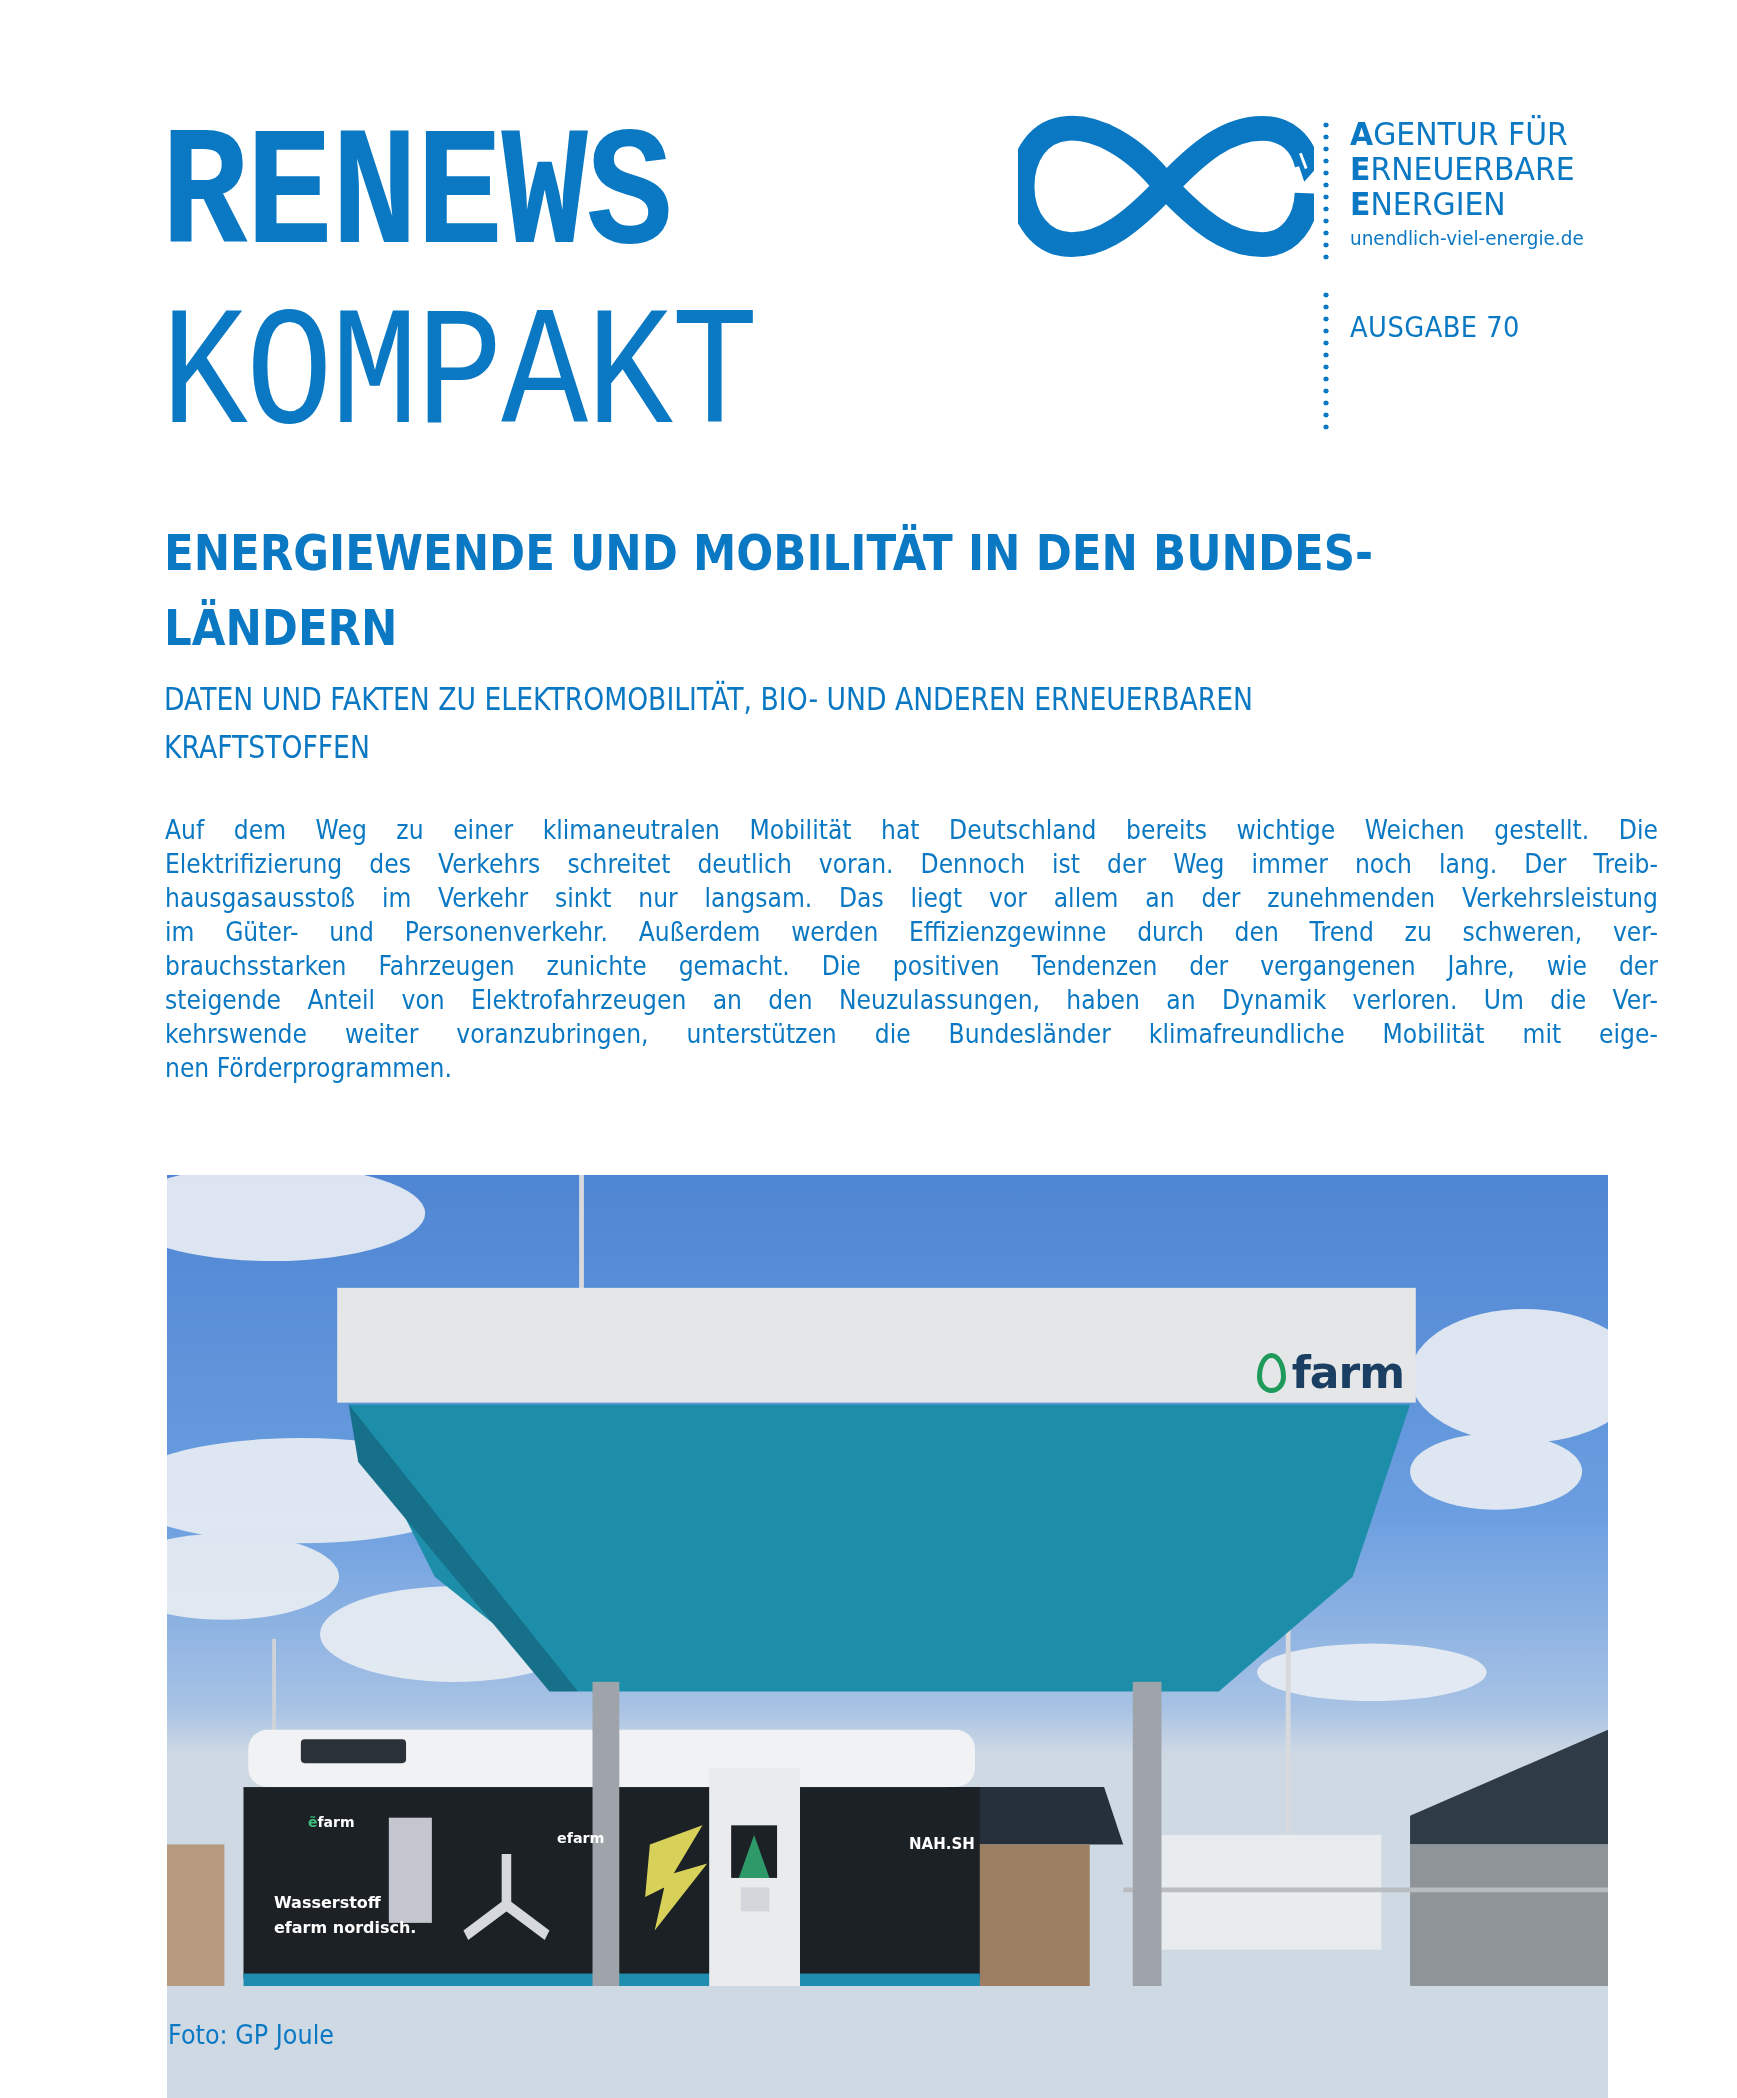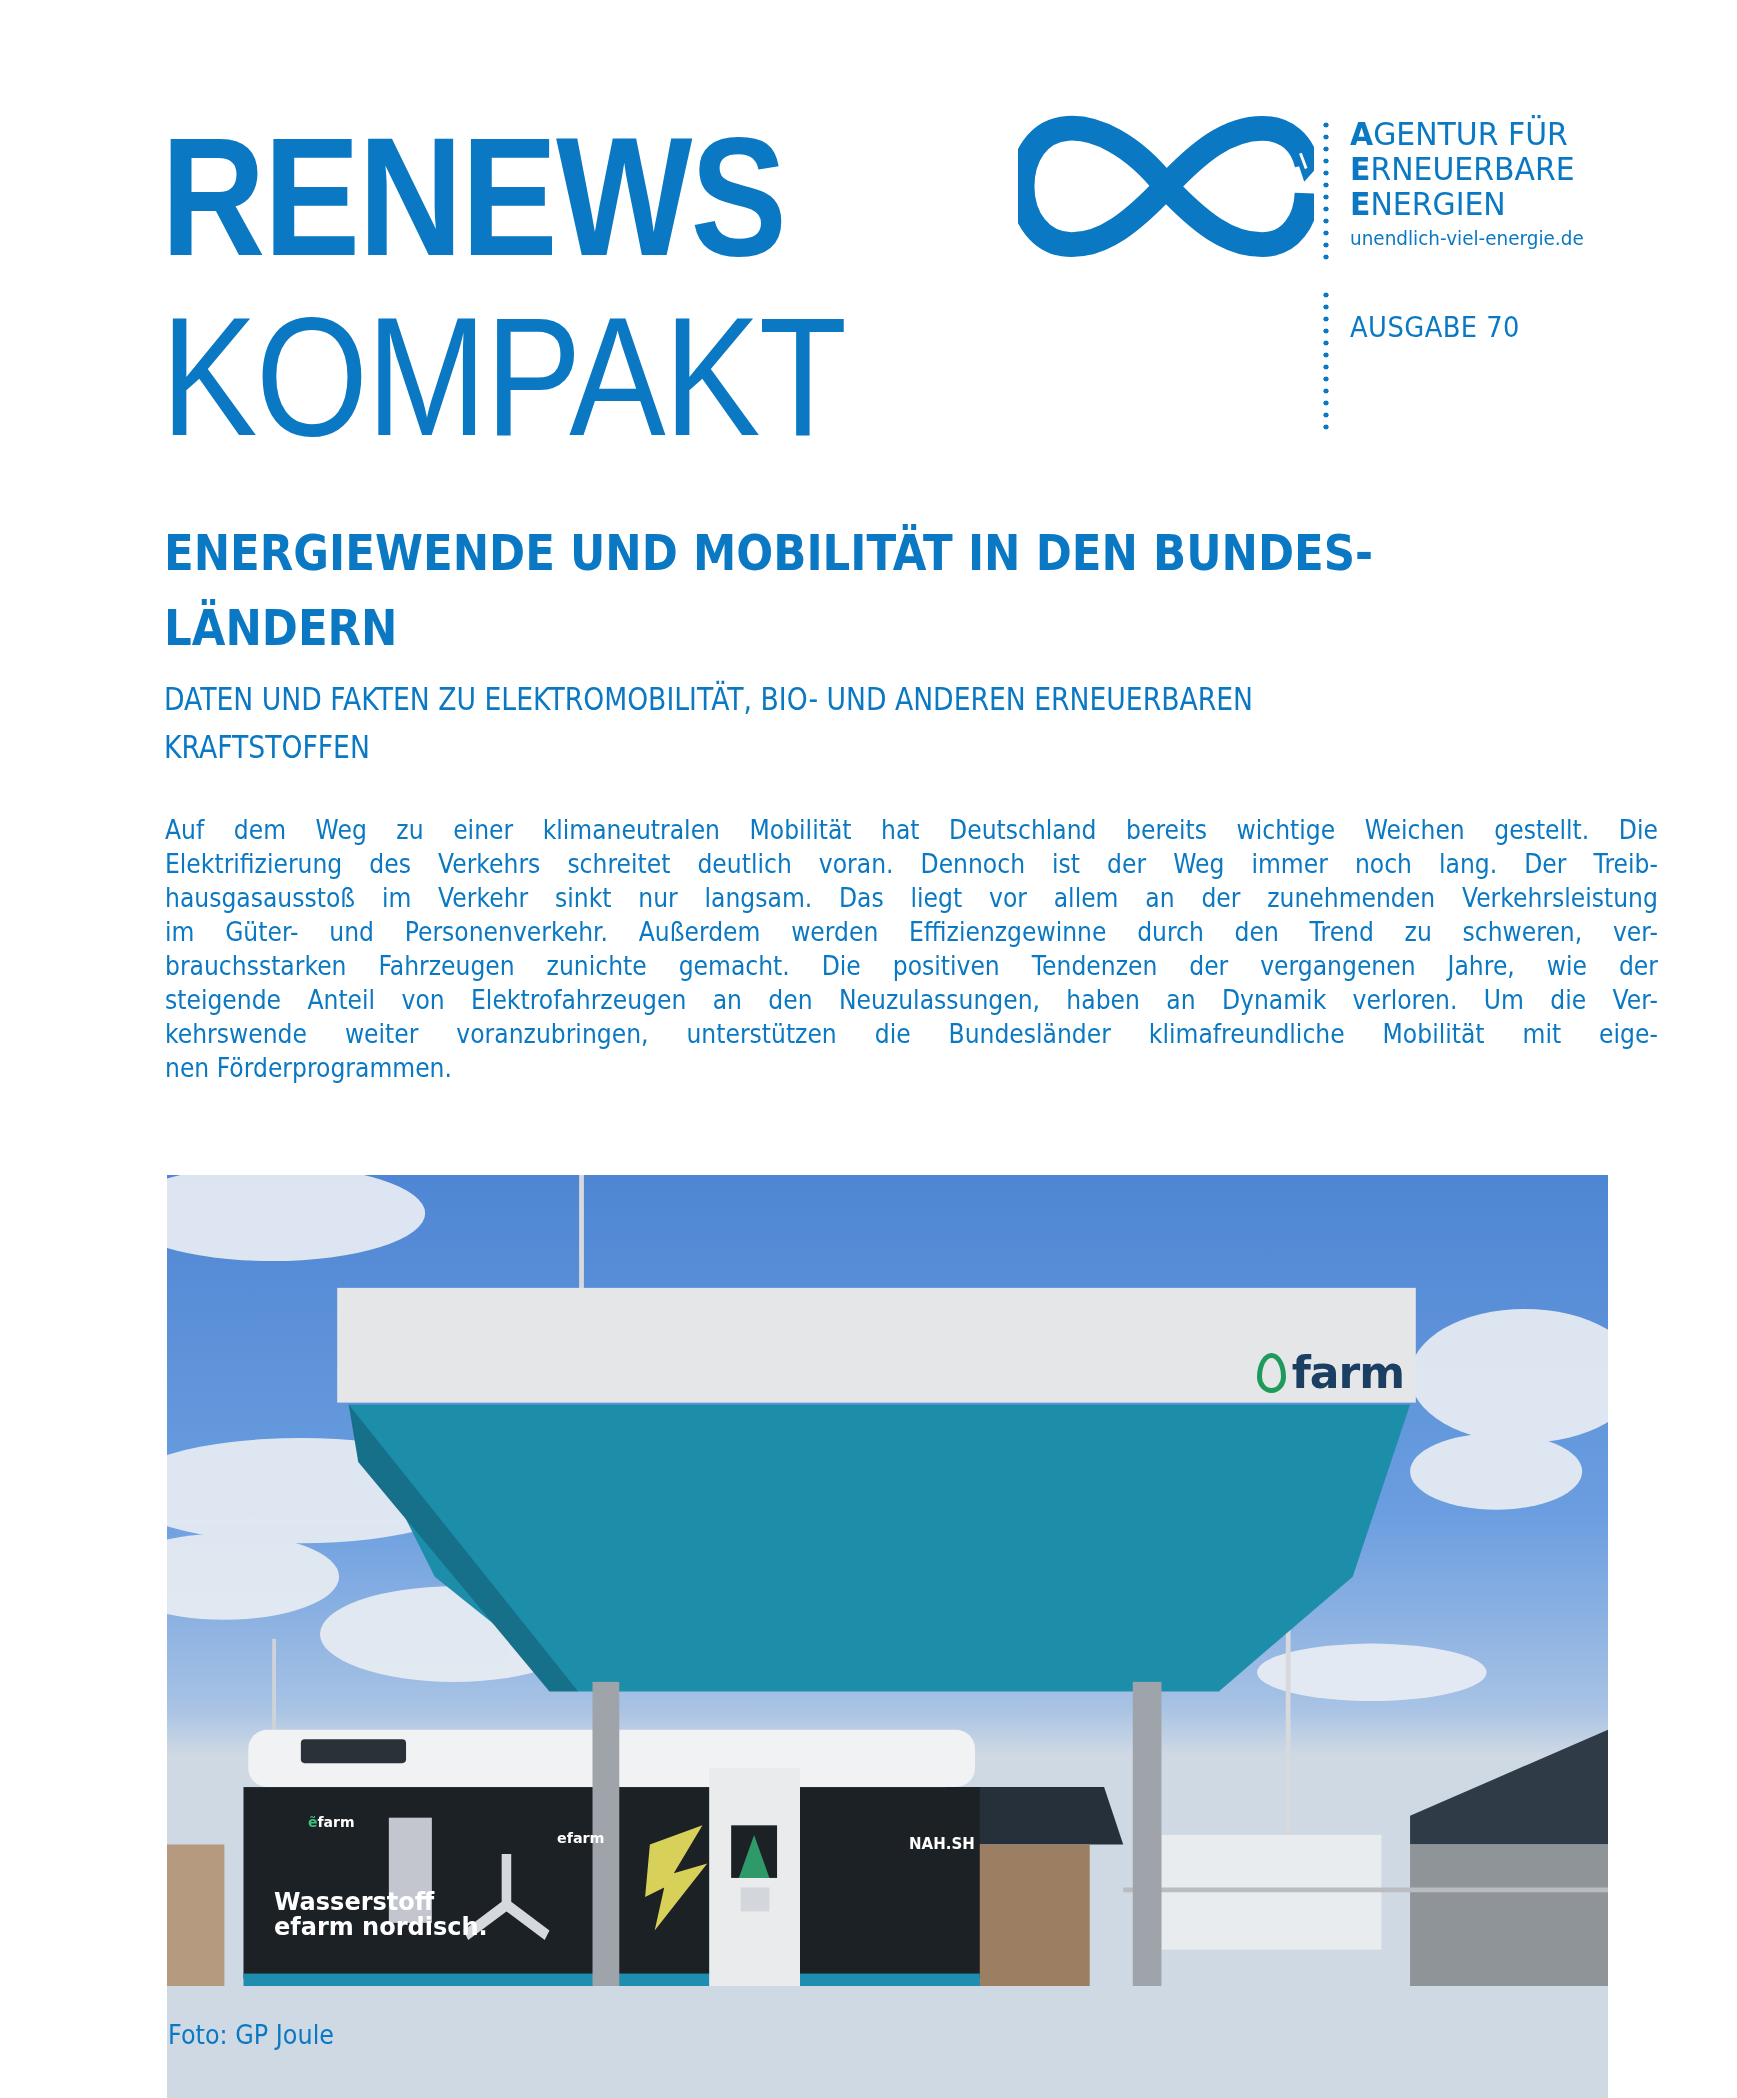--- a/index.html
+++ b/index.html
@@ -6,21 +6,21 @@
   body {
     width: 1738px; height: 2098px; position: relative; overflow: hidden;
     font-family: "DejaVu Sans", "Liberation Sans", sans-serif;
     color: #0a78c2;
   }
   .abs { position: absolute; }
 
   
   .mast-title {
     left: 161px; top: 113px; margin: 0;
-    font-family: Liberation Sans, sans-serif;
+    font-family: Liberation Mono, monospace;
     color: #0a78c2; line-height: 1; letter-spacing: -1.9px;
   }
   .mast-line1 { font-size: 168px; font-weight: bold; display: block; transform: scaleX(0.86); transform-origin: left top; }
   .mast-line2 { font-size: 168px; font-weight: normal; display: block; margin-top: 11.5px; transform: scaleX(0.86); transform-origin: left top; }
 
   
   .logo-mark { left: 1018px; top: 115px; width: 296px; height: 143px; }
   .dots {
     left: 1323px; width: 5.7px;
     background-image: radial-gradient(circle, #0a78c2 2.3px, transparent 2.7px);
@@ -197,21 +197,21 @@
   <div class="abs" style="left:1090px;top:172px;display:flex;align-items:center;gap:5.7px;">
     <span style="display:inline-block;width:29px;height:40px;border:5.7px solid #1e9a5a;border-radius:50% 50% 50% 50% / 60% 60% 40% 40%;box-sizing:border-box;"></span>
     <span style="font-size:44px;font-weight:bold;color:#1b3f63;letter-spacing:-1px;">farm</span>
   </div>
 
   
   <div class="abs" style="left:141px;top:639px;font-size:14px;color:#ffffff;font-weight:bold;">
     <span style="color:#3dbf7e;">ẽ</span><span>farm</span>
   </div>
   <div class="abs" style="left:390px;top:655px;font-size:14.3px;color:#ffffff;font-weight:bold;">efarm</div>
-  <div class="abs" style="left:107px;top:715px;font-size:24px;color:#ffffff;font-weight:bold;line-height:25px;">
+  <div class="abs" style="left:107px;top:715px;font-size:16px;color:#ffffff;font-weight:bold;line-height:25px;">
     <span style="display:block">Wasserstoff</span>
     <span style="display:block">efarm nordisch.</span>
   </div>
   
   <div class="abs" style="left:742px;top:660px;font-size:15px;color:#ffffff;font-weight:bold;">NAH.SH</div>
 </div>
 
 <div class="abs caption">Foto: GP Joule</div>
 
 

